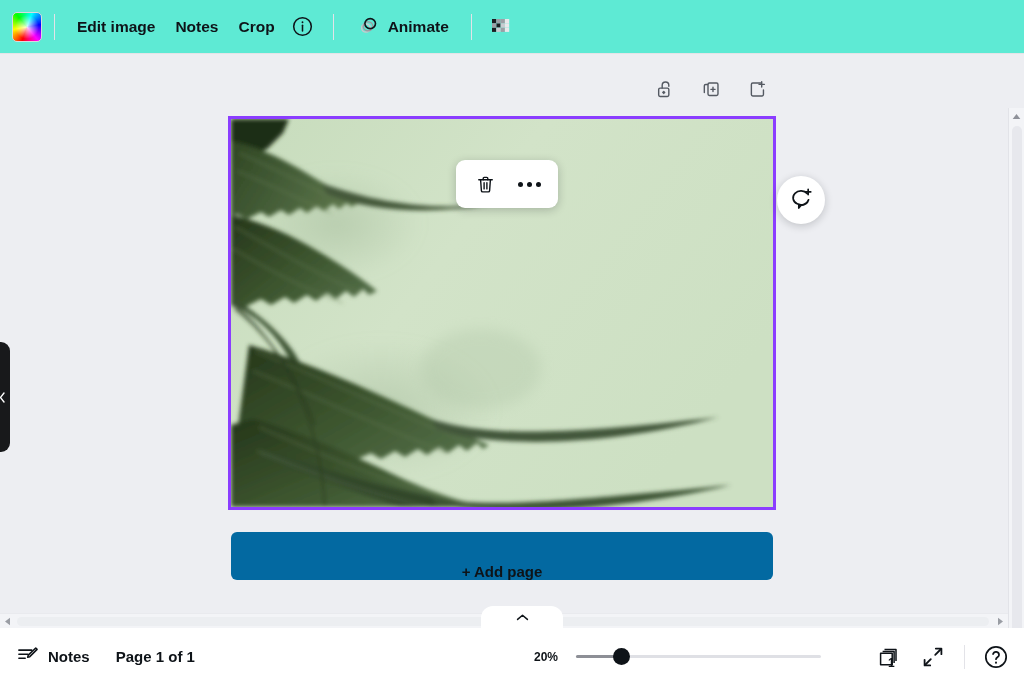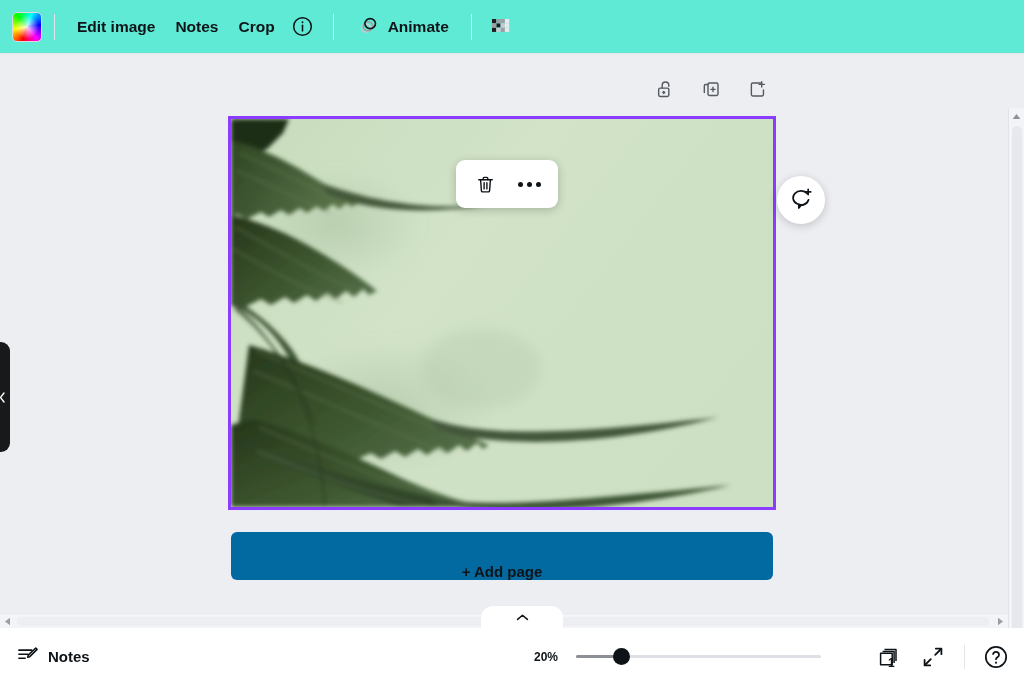--- a/index.html
+++ b/index.html
@@ -496,20 +496,23 @@
   <div class="bb-item">
     <span>
       <svg width="23" height="23" viewBox="0 0 24 24" fill="none" stroke="#0e1318" stroke-width="1.6" stroke-linecap="round" stroke-linejoin="round">
         <path d="M3 6.4 H16.4 M3 10.6 H12.4 M3 14.8 H9.6"></path>
         <path d="M20.6 4.2 L22 5.6 L14.4 13.2 L12.2 13.8 L12.8 11.6 Z"></path>
       </svg>
     </span>
     <span>Notes</span>
   </div>
 
+  <div class="bb-item bb-static">
+    <span>Page 1 of 1</span>
+  </div>
 
   <div id="zoom-group">
     <div id="zoom-val">20%</div>
     <div id="zoom-slider">
       <div id="zoom-track"></div>
       <div id="zoom-fill"></div>
       <div id="zoom-knob"></div>
     </div>
   </div>
 

